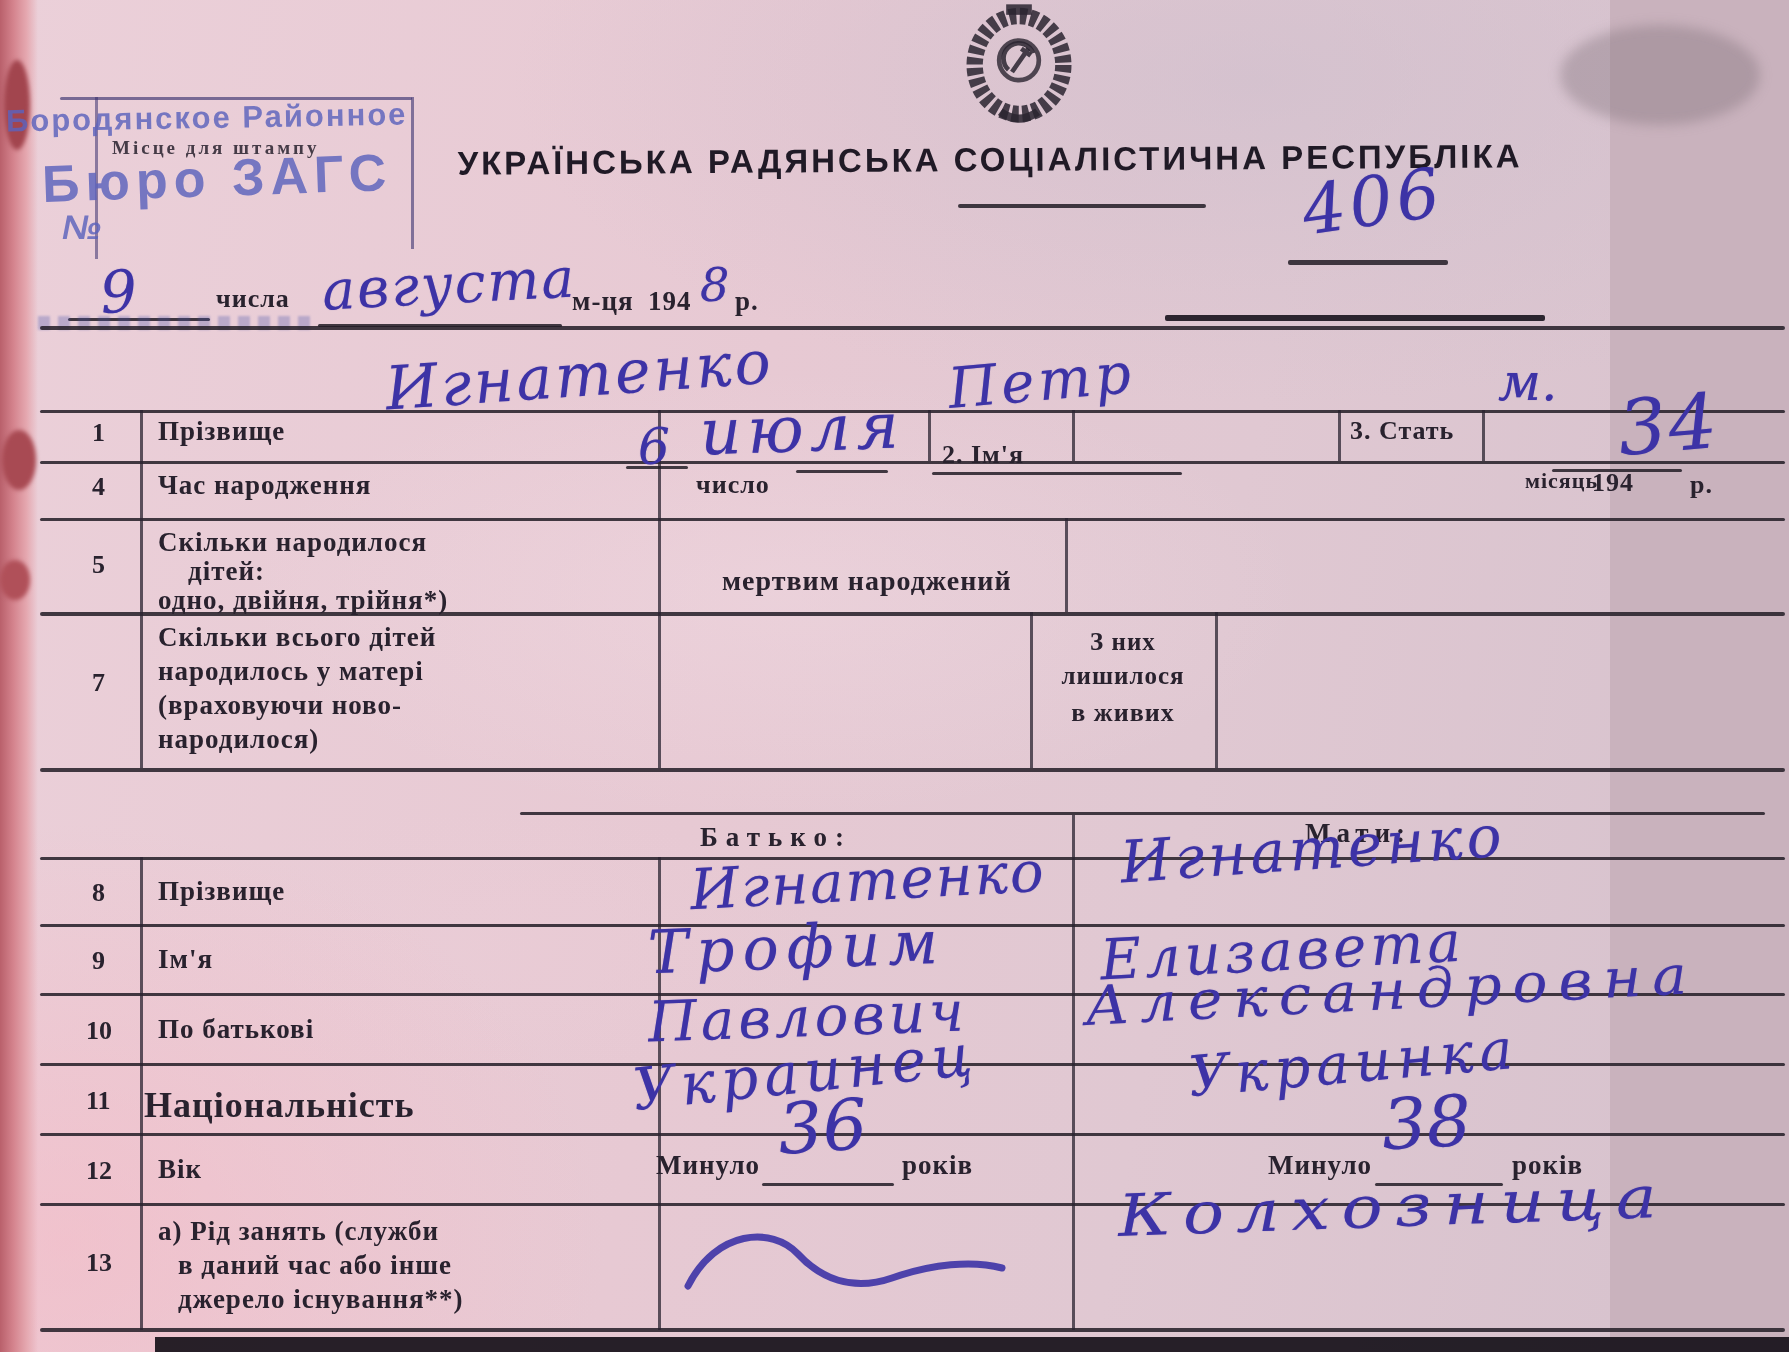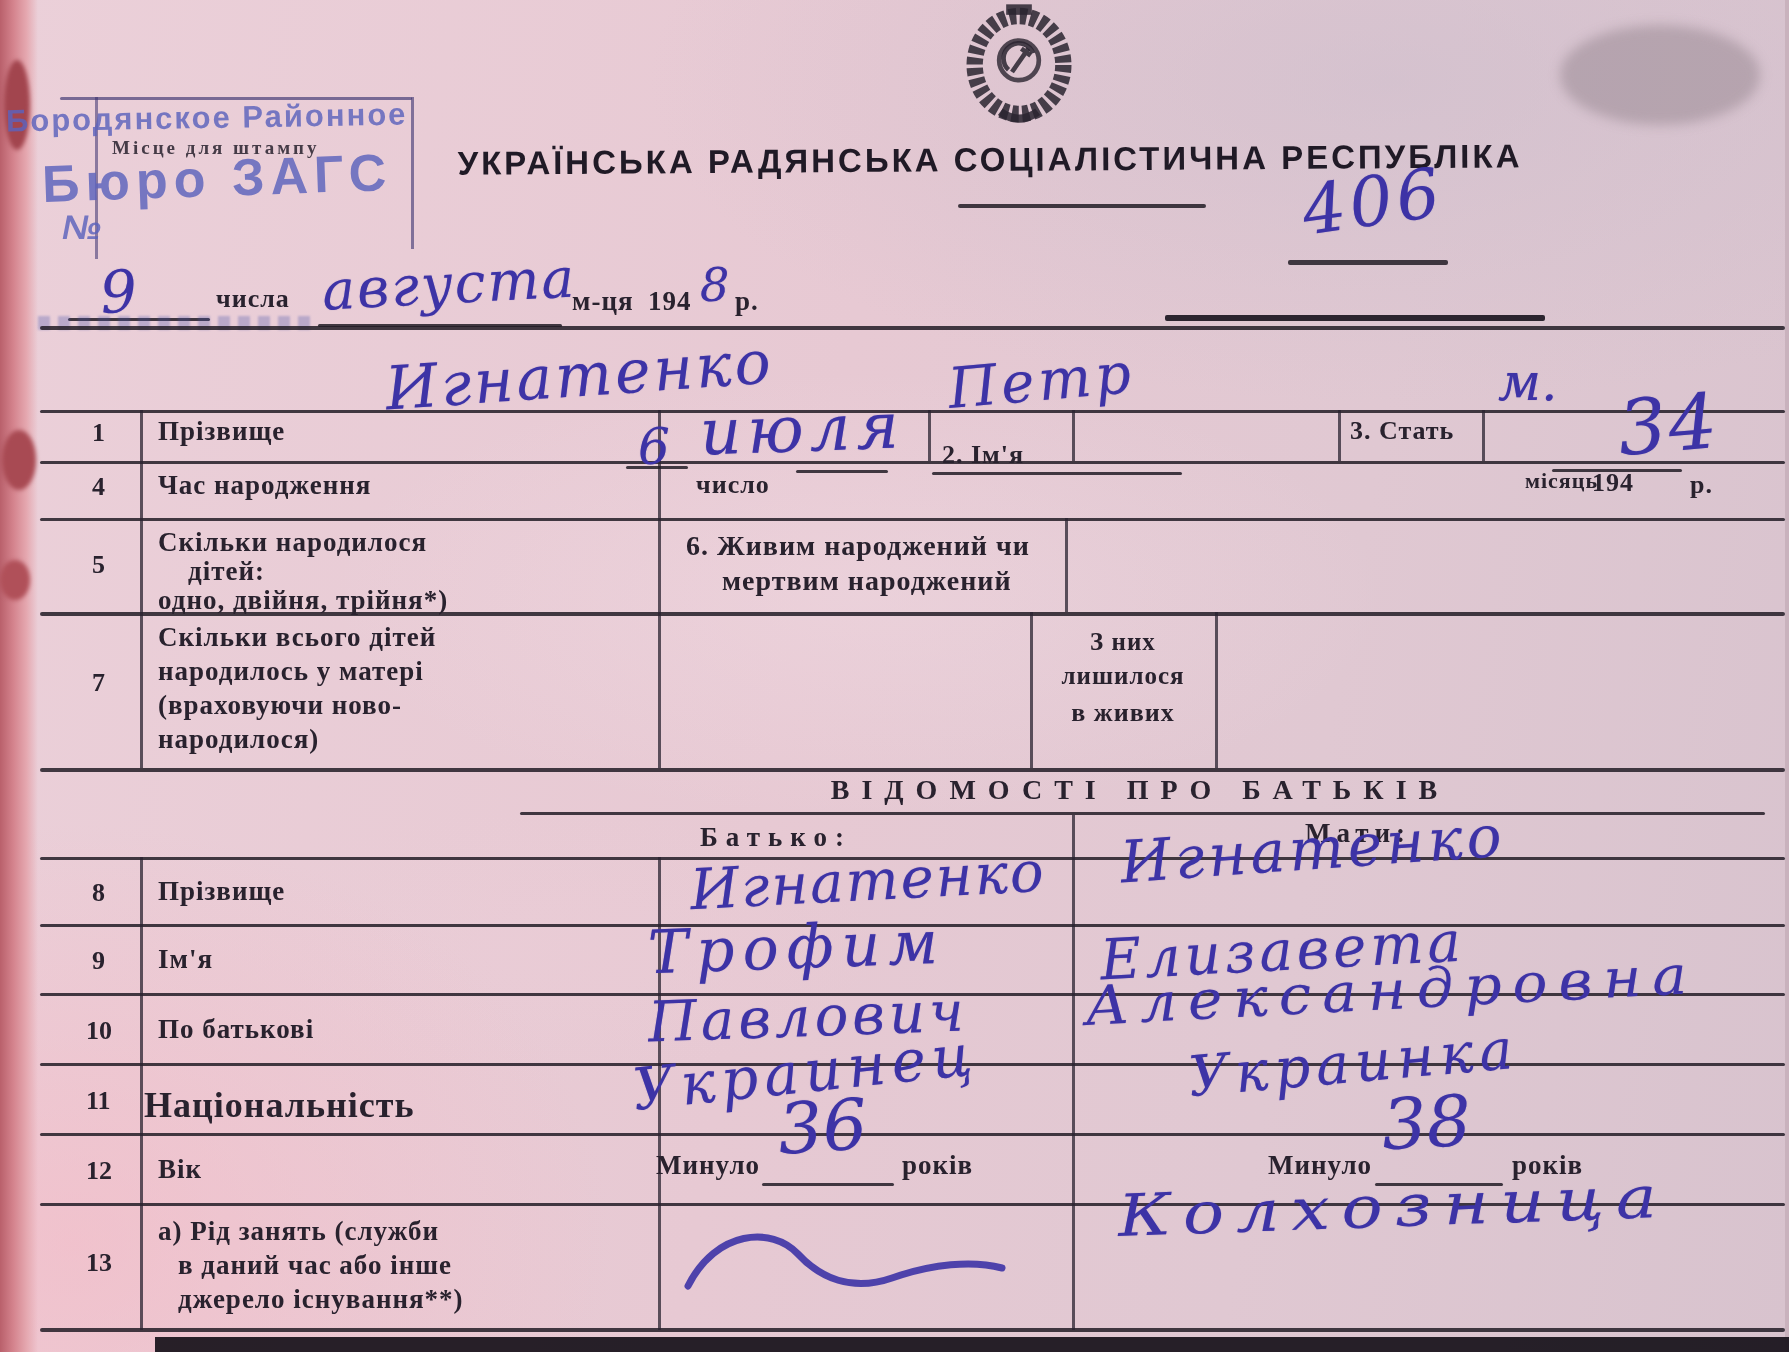--- a/index.html
+++ b/index.html
@@ -1,17 +1,17 @@
 <!DOCTYPE html>
 <html><head>
 <meta charset="utf-8">
 <style>
   *{margin:0;padding:0;box-sizing:border-box}
   html,body{width:1789px;height:1352px;overflow:hidden;background:#c9b2bd}
-  .doc{position:relative;width:1785px;height:1352px;font-family:"Liberation Serif",serif;
+  .doc{position:relative;width:1610px;height:1352px;font-family:"Liberation Serif",serif;
     background:
       radial-gradient(1200px 520px at 78% 6%, rgba(201,188,203,.5), transparent 62%),
       radial-gradient(900px 700px at 4% 92%, rgba(246,184,196,.55), transparent 60%),
       radial-gradient(760px 320px at 48% 44%, rgba(242,222,230,.38), transparent 70%),
       radial-gradient(500px 200px at 30% 70%, rgba(235,205,215,.4), transparent 70%),
       linear-gradient(100deg,#ebd0d9 0%,#e7c9d3 45%,#e0c8d2 72%,#d8c3ce 100%)}
   .abs{position:absolute}
   .hline{position:absolute;background:#221c26;opacity:.85;border-radius:2px;height:3px}
   .vline{position:absolute;background:#2a2330;opacity:.75;width:3px}
   .lbl{position:absolute;color:#29222e;font-weight:bold;font-family:"Liberation Serif",serif;white-space:nowrap;letter-spacing:1px}
@@ -123,33 +123,31 @@
   <div class="lbl" style="left:1525px;top:468px;font-size:22px">місяць</div>
   <div class="lbl" style="left:1592px;top:468px;font-size:26px">194</div>
   <div class="hw" style="left:1618px;top:380px;font-size:76px;letter-spacing:2px;transform:rotate(-5deg)">34</div>
   <div class="hline" style="left:1552px;top:469px;width:130px"></div>
   <div class="lbl" style="left:1690px;top:470px;font-size:26px">р.</div>
 
   <div class="rownum" style="left:92px;top:550px">5</div>
   <div class="lbl" style="left:158px;top:527px;font-size:27px">Скільки народилося</div>
   <div class="lbl" style="left:188px;top:556px;font-size:27px">дітей:</div>
   <div class="lbl" style="left:158px;top:585px;font-size:27px">одно, двійня, трійня*)</div>
-  <div class="lbl" style="left:686px;top:530px;font-size:28px">6. Живим народжений чи</div>
   <div class="lbl" style="left:722px;top:565px;font-size:28px">мертвим народжений</div>
 
   <div class="rownum" style="left:92px;top:668px">7</div>
   <div class="lbl" style="left:158px;top:622px;font-size:27px">Скільки всього дітей</div>
   <div class="lbl" style="left:158px;top:656px;font-size:27px">народилось у матері</div>
   <div class="lbl" style="left:158px;top:690px;font-size:27px">(враховуючи ново-</div>
   <div class="lbl" style="left:158px;top:724px;font-size:27px">народилося)</div>
   <div class="lbl" style="left:1032px;top:628px;width:182px;text-align:center;font-size:25px">З них</div>
   <div class="lbl" style="left:1032px;top:662px;width:182px;text-align:center;font-size:25px">лишилося</div>
   <div class="lbl" style="left:1032px;top:698px;width:182px;text-align:center;font-size:26px">в живих</div>
 
-  <div class="lbl" style="left:640px;top:774px;width:1000px;text-align:center;font-size:28px;letter-spacing:12px">ВІДОМОСТІ ПРО БАТЬКІВ</div>
   <div class="lbl" style="left:700px;top:822px;width:220px;text-align:left;font-size:27px;letter-spacing:8px">Батько:</div>
   <div class="lbl" style="left:1268px;top:818px;width:180px;text-align:center;font-size:27px;letter-spacing:6px">Мати:</div>
 
   <div class="rownum" style="left:92px;top:878px">8</div>
   <div class="lbl" style="left:158px;top:876px;font-size:27px">Прізвище</div>
   <div class="hw" style="left:690px;top:848px;font-size:56px;letter-spacing:2px;transform:rotate(-3deg)">Игнатенко</div>
   <div class="hw" style="left:1120px;top:815px;font-size:58px;letter-spacing:4px;transform:rotate(-4deg)">Игнатенко</div>
 
   <div class="rownum" style="left:92px;top:946px">9</div>
   <div class="lbl" style="left:158px;top:944px;font-size:27px">Ім'я</div>

